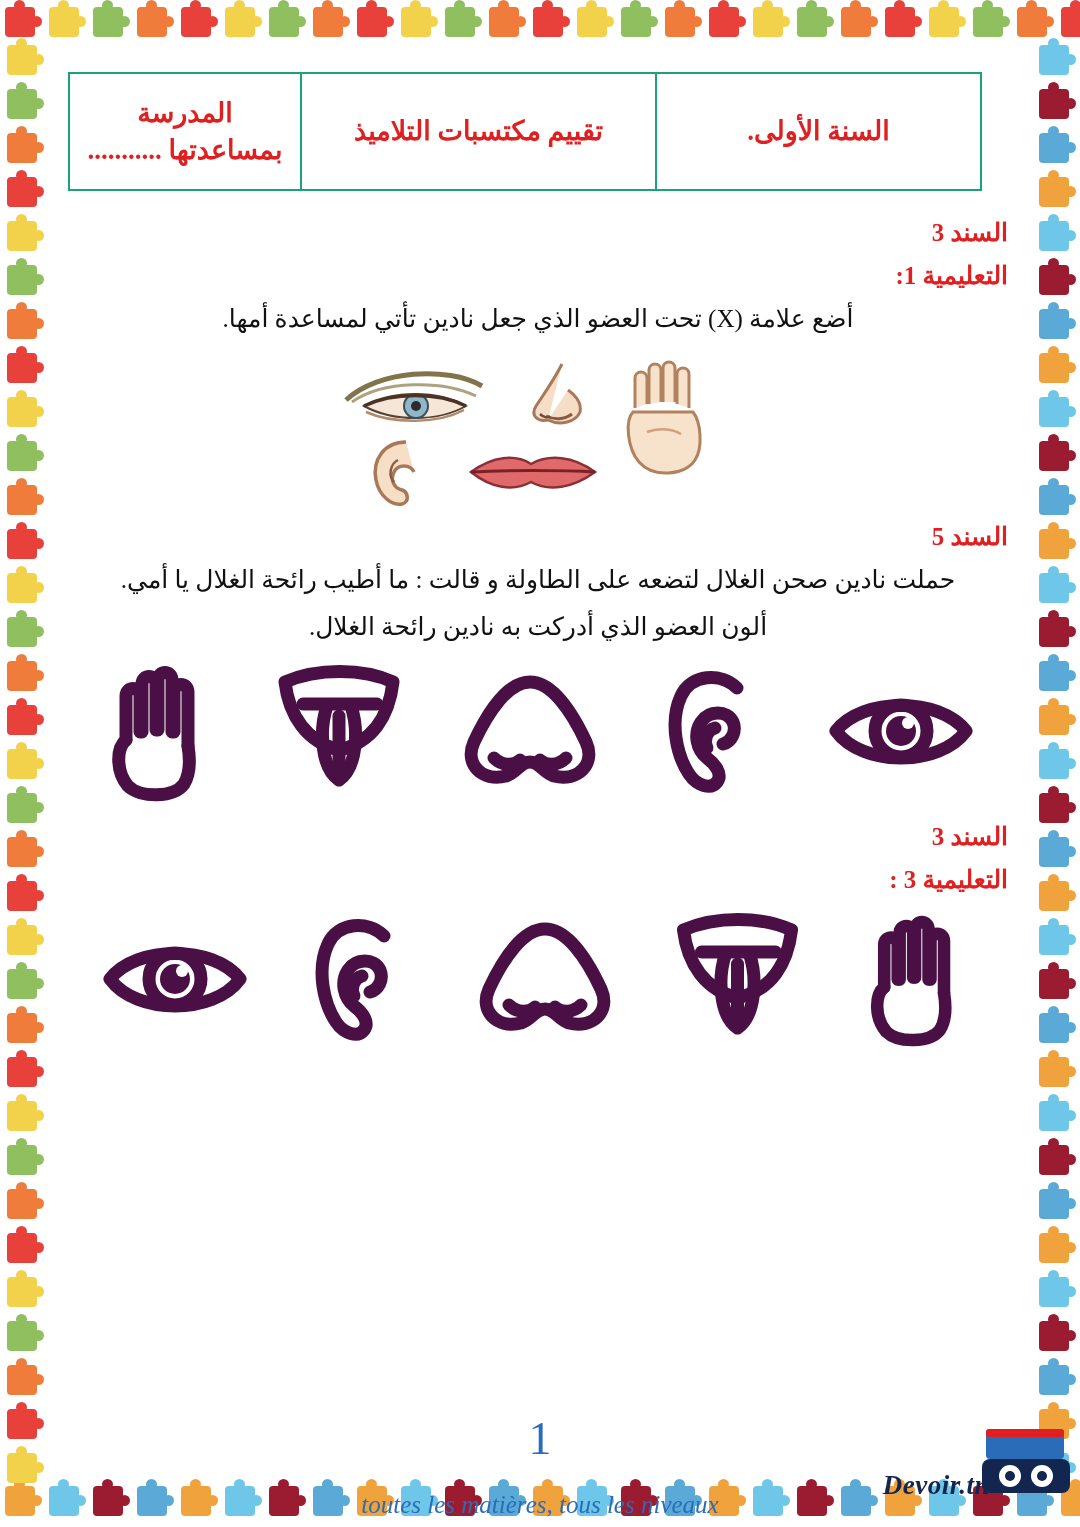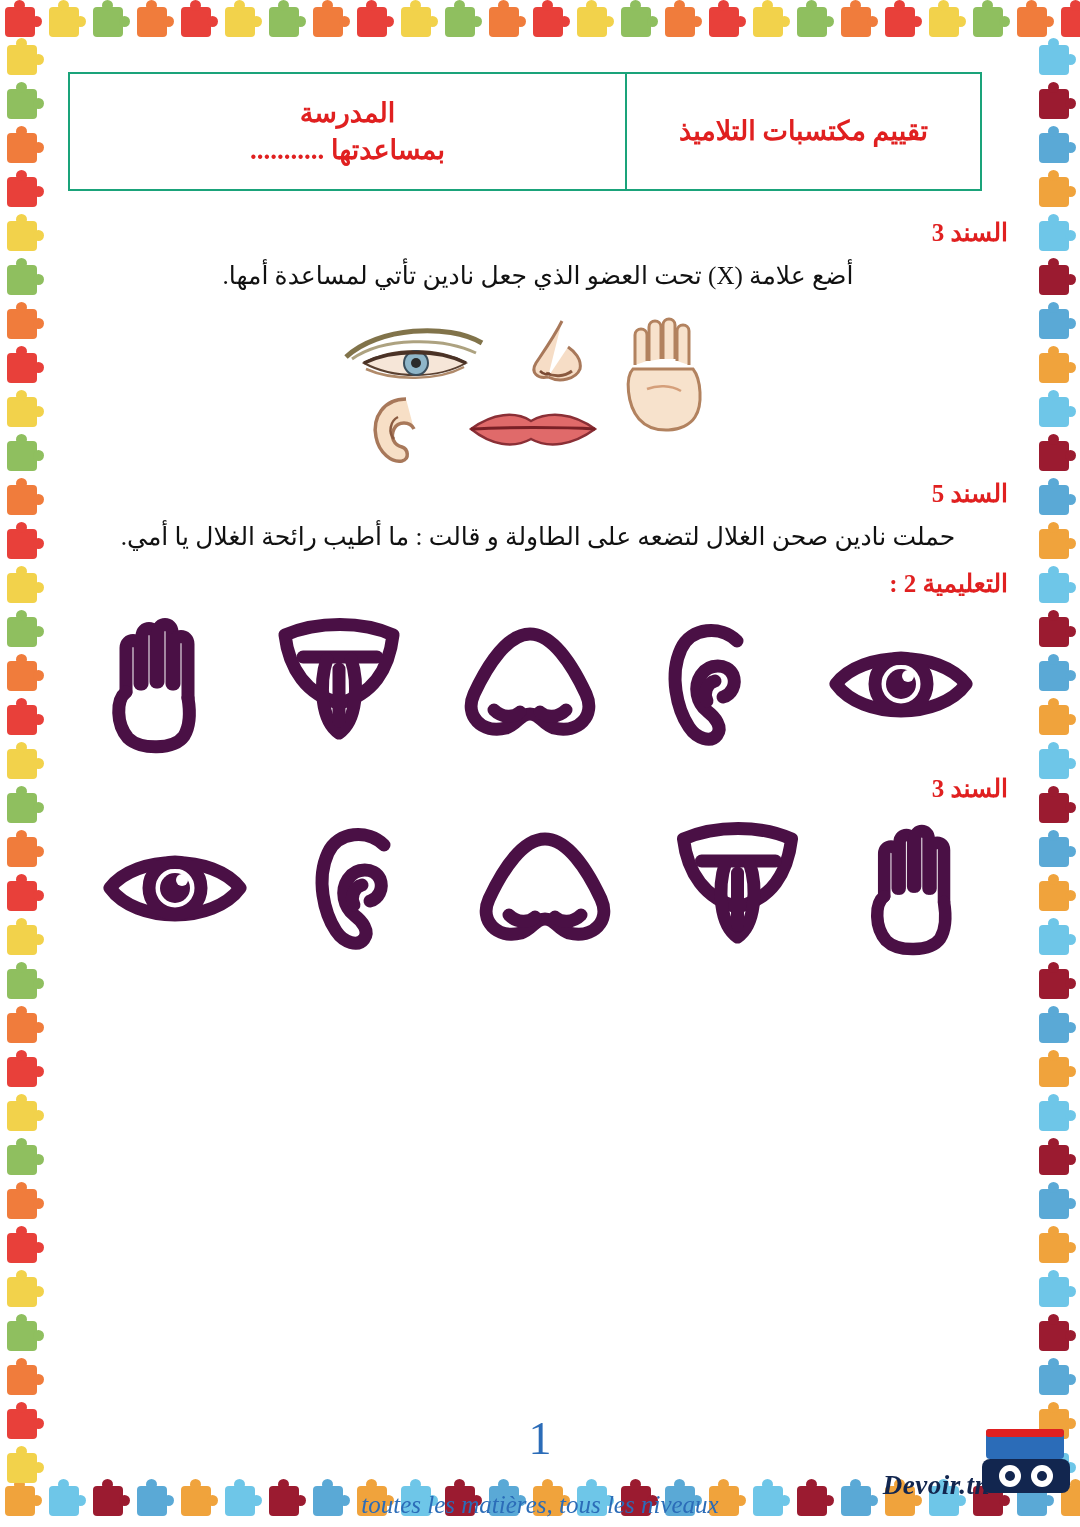--- a/index.html
+++ b/index.html
@@ -704,36 +704,40 @@
       <div class="pz" style="left: 1034px; top: 1448px; width: 40px; height: 40px;">
         <div class="body" style="background:#6ec6e8;width:30px;height:30px;"></div>
         <div class="knobA" style="background:#6ec6e8;left:31px;top:14px;"></div>
         <div class="knobB" style="background:#6ec6e8;left:14px;top:-2px;"></div>
       </div>
     </div>
 
   <div class="sheet">
 
     <div class="hdr-table">
+      <div class="hdr-cell c1">
+        <span>السنة الأولى.</span>
+      </div>
       <div class="hdr-cell c2">
         <div>
           <div>تقييم مكتسبات التلاميذ</div>
         </div>
       </div>
       <div class="hdr-cell c3">
         <div>
           <div>المدرسة</div>
           <div class="dots">بمساعدتها ...........</div>
         </div>
       </div>
     </div>
 
     <div class="content">
 
       <div class="sand">السند 3</div>
+      <div class="sand">التعليمية 1:</div>
       <div class="body-line">أضع علامة (X) تحت العضو الذي جعل نادين تأتي لمساعدة أمها.</div>
 
       <div class="paint-group">
 
         <div style="left:10px;top:0px;">
           <svg width="150" height="75" viewBox="0 0 150 75">
             <path d="M8 44 C40 14, 110 10, 144 30" stroke="#6b5a2a" stroke-width="5" fill="none" opacity="0.85"></path>
             <path d="M14 46 C45 24, 105 24, 138 40" stroke="#8a7a4a" stroke-width="3" fill="none" opacity="0.7"></path>
             <path d="M26 50 C55 34, 100 34, 128 50 C100 66, 55 66, 26 50 Z" fill="#f6e6d8" stroke="#5a4030" stroke-width="2"></path>
             <circle cx="78" cy="50" r="12" fill="#8fb6c9" stroke="#3a4e5c" stroke-width="2"></circle>
@@ -773,21 +777,21 @@
         <div style="left:135px;top:88px;">
           <svg width="140" height="60" viewBox="0 0 140 60">
             <path d="M8 28 C30 12, 52 10, 68 20 C86 10, 110 12, 132 28 C110 44, 86 48, 68 38 C50 48, 28 44, 8 28 Z" fill="#e06a6a" stroke="#8a2f36" stroke-width="2.5"></path>
             <path d="M8 28 C40 26, 100 26, 132 28" stroke="#7a2026" stroke-width="3" fill="none"></path>
           </svg>
         </div>
       </div>
 
       <div class="sand sub">السند 5</div>
       <div class="body-line">حملت نادين صحن الغلال لتضعه على الطاولة و قالت : ما أطيب رائحة الغلال يا أمي.</div>
-      <div class="sand">التعليمية 2 :</div>
+      <div class="body-line">ألون العضو الذي أدركت به نادين رائحة الغلال.</div>
 
       <div class="icon-row">
 
         <div>
           <svg width="150" height="105" viewBox="0 0 150 105">
             <path class="ico" d="M10 52 C36 18, 114 18, 140 52 C114 88, 36 88, 10 52 Z"></path>
             <circle class="ico" cx="75" cy="52" r="26"></circle>
             <circle class="ico-fill" cx="75" cy="52" r="15"></circle>
             <circle cx="82" cy="44" r="6" fill="#ffffff"></circle>
           </svg>
@@ -822,20 +826,21 @@
             <path class="ico" d="M26 78 L26 34 C26 24, 40 24, 40 34 L40 70"></path>
             <path class="ico" d="M42 70 L42 22 C42 12, 56 12, 56 22 L56 68"></path>
             <path class="ico" d="M58 68 L58 18 C58 8, 72 8, 72 18 L72 70"></path>
             <path class="ico" d="M74 70 L74 30 C74 20, 88 20, 88 30 L88 84"></path>
             <path class="ico" d="M26 78 C16 86, 16 110, 28 124 C40 136, 74 136, 84 122 C90 112, 90 96, 88 84"></path>
           </svg>
         </div>
       </div>
 
       <div class="sand sub">السند 3</div>
+      <div class="sand">التعليمية 3 :</div>
 
       <div class="icon-row small">
 
         <div>
           <svg width="118" height="135" viewBox="0 0 120 140">
             <path class="ico" d="M26 78 L26 34 C26 24, 40 24, 40 34 L40 70"></path>
             <path class="ico" d="M42 70 L42 22 C42 12, 56 12, 56 22 L56 68"></path>
             <path class="ico" d="M58 68 L58 18 C58 8, 72 8, 72 18 L72 70"></path>
             <path class="ico" d="M74 70 L74 30 C74 20, 88 20, 88 30 L88 84"></path>
             <path class="ico" d="M26 78 C16 86, 16 110, 28 124 C40 136, 74 136, 84 122 C90 112, 90 96, 88 84"></path>

